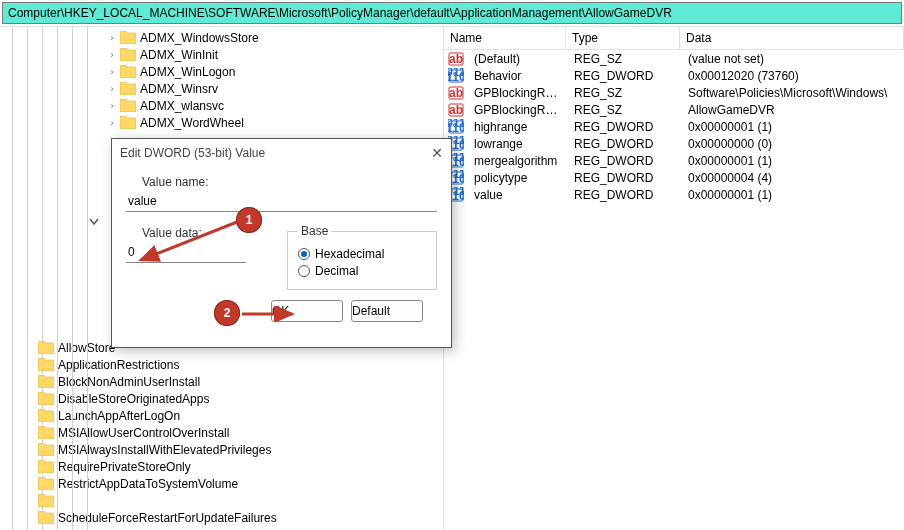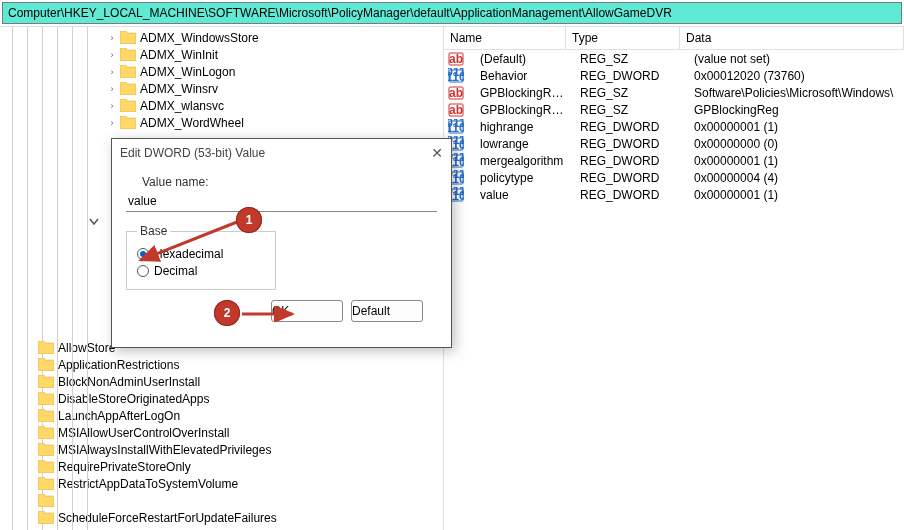--- a/index.html
+++ b/index.html
@@ -21,21 +21,21 @@
 
 .list-pane { flex: 1; overflow: hidden; }
 .list-header { display: flex; border-bottom: 1px solid #e0e0e0; background: #fff; }
 .list-header > div { padding: 4px 6px; border-right: 1px solid #e0e0e0; position: relative; }
 .col-name { width: 122px; }
 .col-type { width: 114px; }
 .col-data { flex: 1; }
 .list-body { }
 .list-row { display: flex; height: 17px; align-items: center; cursor: default; }
 .list-row .cell { padding: 0 6px; white-space: nowrap; overflow: hidden; text-overflow: ellipsis; }
-.val-icon { width: 16px; height: 16px; margin-left: 4px; margin-right: 10px; flex-shrink: 0; }
+.val-icon { width: 16px; height: 16px; margin-left: 4px; margin-right: 4px; flex-shrink: 0; }
 
 .dialog { position: absolute; left: 111px; top: 138px; width: 341px; height: 210px; background: #fff; border: 1px solid #555; box-shadow: 3px 3px 12px rgba(0,0,0,0.25); z-index: 10; }
 .dlg-title { display: flex; align-items: center; justify-content: space-between; padding: 6px 8px; color: #444; }
 .dlg-close { font-size: 14px; color: #555; }
 .dlg-body { padding: 6px 14px; }
 .dlg-label { color: #333; margin-top: 2px; margin-left: 16px; }
 .dlg-input { width: 100%; border: none; border-bottom: 1px solid #888; padding: 3px 2px; margin-top: 2px; background: transparent; outline: none; }
 .dlg-row { display: flex; margin-top: 12px; gap: 18px; }
 .dlg-left { flex: 1; }
 .fieldset { border: 1px solid #ccc; padding: 6px 10px 8px 10px; width: 150px; }
@@ -261,21 +261,21 @@
           <span class="cell" style="width:114px">REG_SZ</span>
           <span class="cell" style="flex:1">Software\Policies\Microsoft\Windows\</span>
         </div>
         <div class="list-row">
           <span class="val-icon"><svg viewBox="0 0 16 16">
               <rect x="1" y="2" width="14" height="12" rx="1" fill="#fff" stroke="#c33" stroke-width="1"></rect>
               <text x="8" y="12" text-anchor="middle" font-size="8" fill="#c33" font-weight="bold">ab</text>
             </svg></span>
           <span class="cell" style="width:100px">GPBlockingReg...</span>
           <span class="cell" style="width:114px">REG_SZ</span>
-          <span class="cell" style="flex:1">GPBlockingReg</span>
+          <span class="cell" style="flex:1">AllowGameDVR</span>
         </div>
         <div class="list-row">
           <span class="val-icon"><svg viewBox="0 0 16 16">
               <rect x="1" y="2" width="14" height="12" rx="1" fill="#fff" stroke="#2a6fc9" stroke-width="1"></rect>
               <text x="8" y="8" text-anchor="middle" font-size="5" fill="#2a6fc9" font-weight="bold">011</text>
               <text x="8" y="13" text-anchor="middle" font-size="5" fill="#2a6fc9" font-weight="bold">110</text>
             </svg></span>
           <span class="cell" style="width:100px">highrange</span>
           <span class="cell" style="width:114px">REG_DWORD</span>
           <span class="cell" style="flex:1">0x00000001 (1)</span>
@@ -326,20 +326,24 @@
 
 <div class="dialog">
   <div class="dlg-title">
     <span>Edit DWORD (53-bit) Value</span>
     <span class="dlg-close">✕</span>
   </div>
   <div class="dlg-body">
     <div class="dlg-label">Value name:</div>
     <input class="dlg-input" readonly="" value="value" style="">
     <div class="dlg-row">
+      <div class="dlg-left">
+        <div class="dlg-label">Value data:</div>
+        <input class="dlg-input" style="width: 120px;" value="0">
+      </div>
       <fieldset class="fieldset">
         <legend>Base</legend>
         <div class="radio-row">
           <span class="radio checked"></span>
           <span>Hexadecimal</span>
         </div>
         <div class="radio-row">
           <span class="radio"></span>
           <span>Decimal</span>
         </div>

